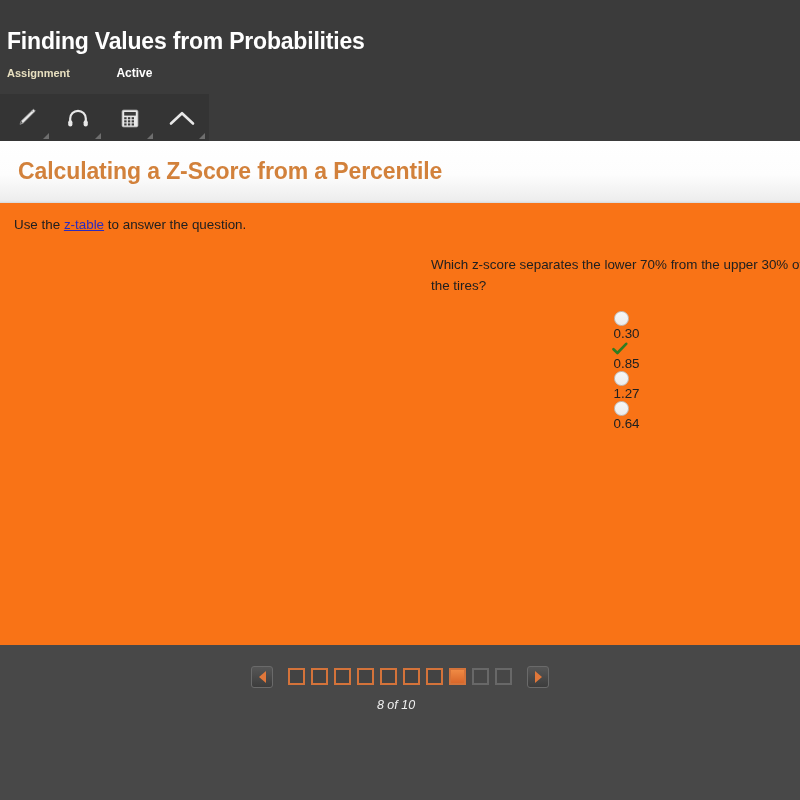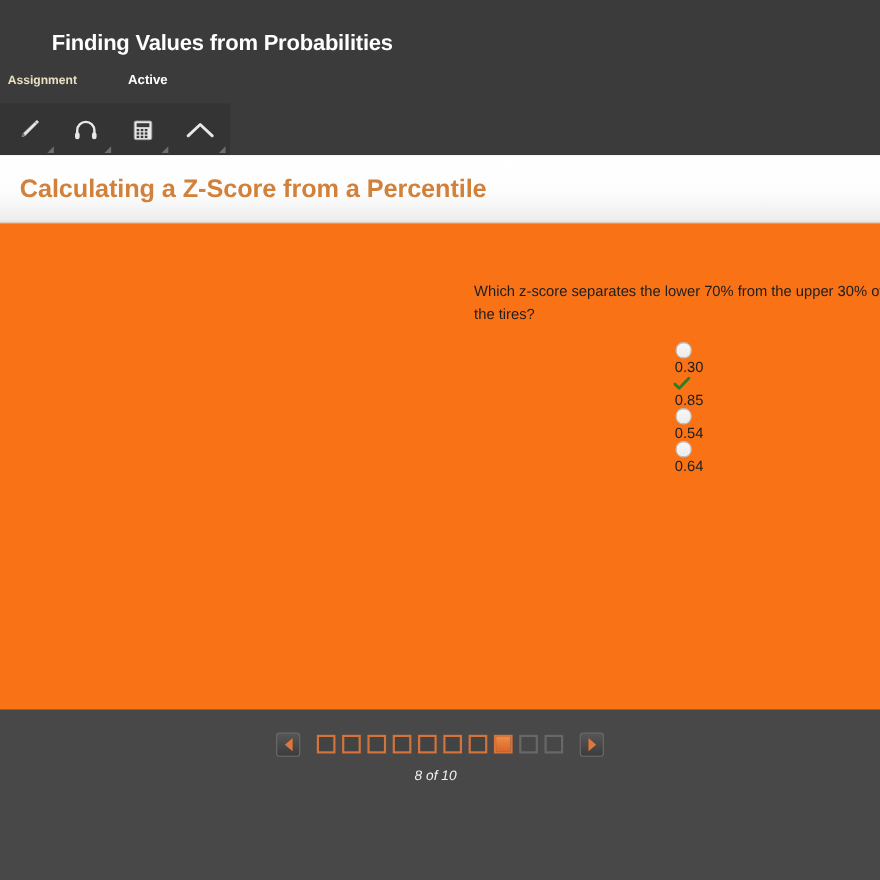--- a/index.html
+++ b/index.html
@@ -29,25 +29,24 @@
     left: 0; top: 0;
     width: 800px;
     height: 141px;
     background: #3b3b3b;
   }
 
   .header-title {
     position: absolute;
     left: 7px;
     top: 28px;
-    font-size: 20px;
+    font-size: 23px;
     font-weight: bold;
     color: #ffffff;
     letter-spacing: -0.2px;
-    margin-left: 40px;
   }
 
   .header-meta {
     position: absolute;
     left: 7px;
     top: 63px;
     height: 18px;
   }
 
   .meta-assignment {
@@ -392,20 +391,23 @@
 
   <div class="slide">
 
     <div class="title-banner">
       <div class="title-banner-text">Calculating a Z-Score from a Percentile</div>
     </div>
 
     <div class="content">
 
       <div class="col-left">
+        <p class="para">
+          <span>Use the </span><a class="link">z-table</a><span> to answer the question.</span>
+        </p>
       </div>
 
       <div class="col-right">
         <p class="question">Which z-score separates the lower 70% from the upper 30% of the tires?</p>
 
         <div class="choices">
 
           <div class="choice">
             <span class="radio"></span>
             <span class="choice-label">0.30</span>
@@ -415,21 +417,21 @@
             <span class="check-mark">
               <svg width="16" height="14" viewBox="0 0 16 14">
                 <path d="M1.5 7.2 L5.4 11.0 L14.2 1.8" fill="none" stroke="#2e7d22" stroke-width="2.6" stroke-linecap="round" stroke-linejoin="round"></path>
               </svg>
             </span>
             <span class="choice-label">0.85</span>
           </div>
 
           <div class="choice">
             <span class="radio"></span>
-            <span class="choice-label">0.54</span>
+            <span class="choice-label">1.27</span>
           </div>
 
           <div class="choice">
             <span class="radio"></span>
             <span class="choice-label">0.64</span>
           </div>
 
         </div>
       </div>
 

